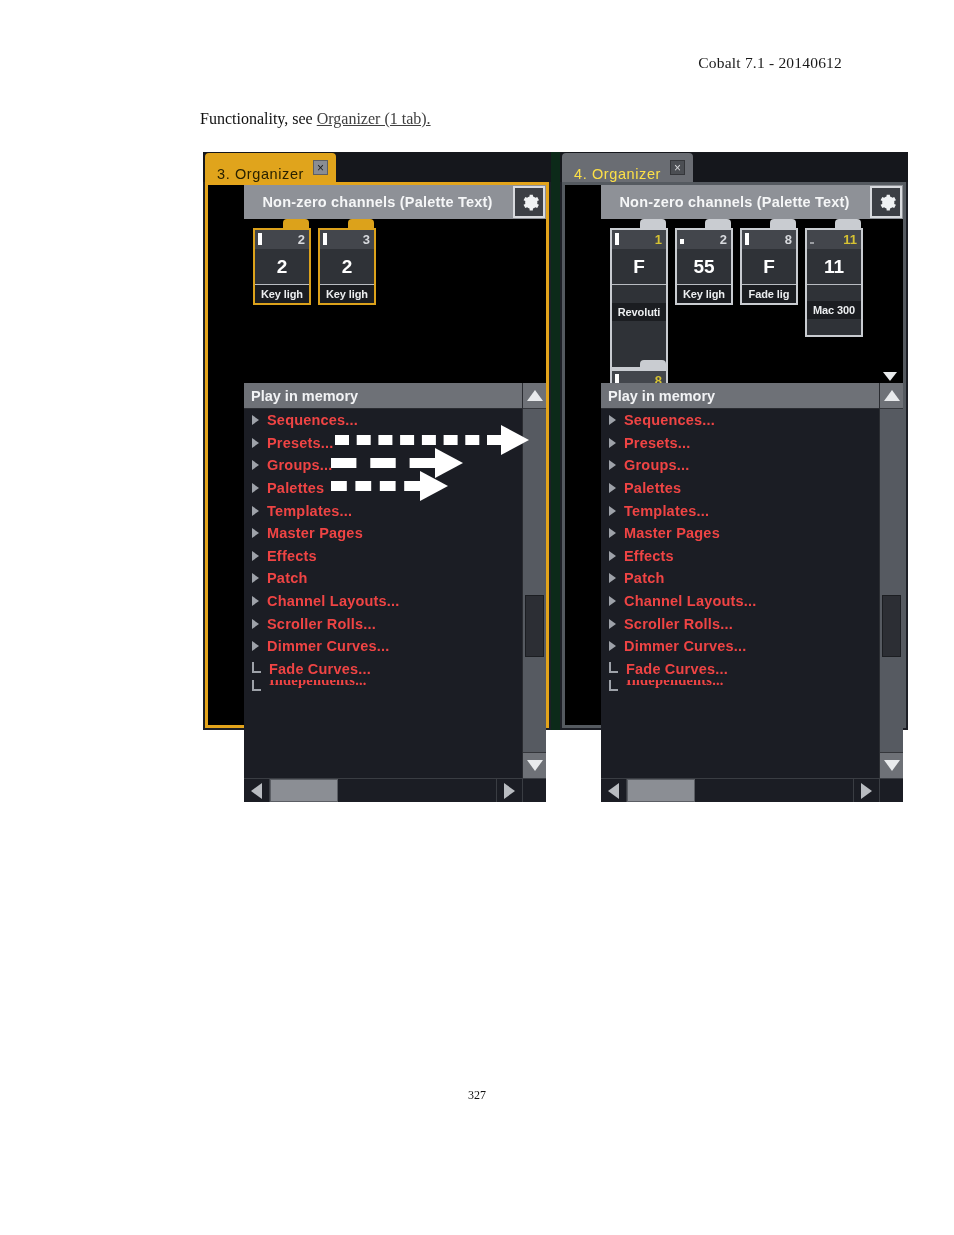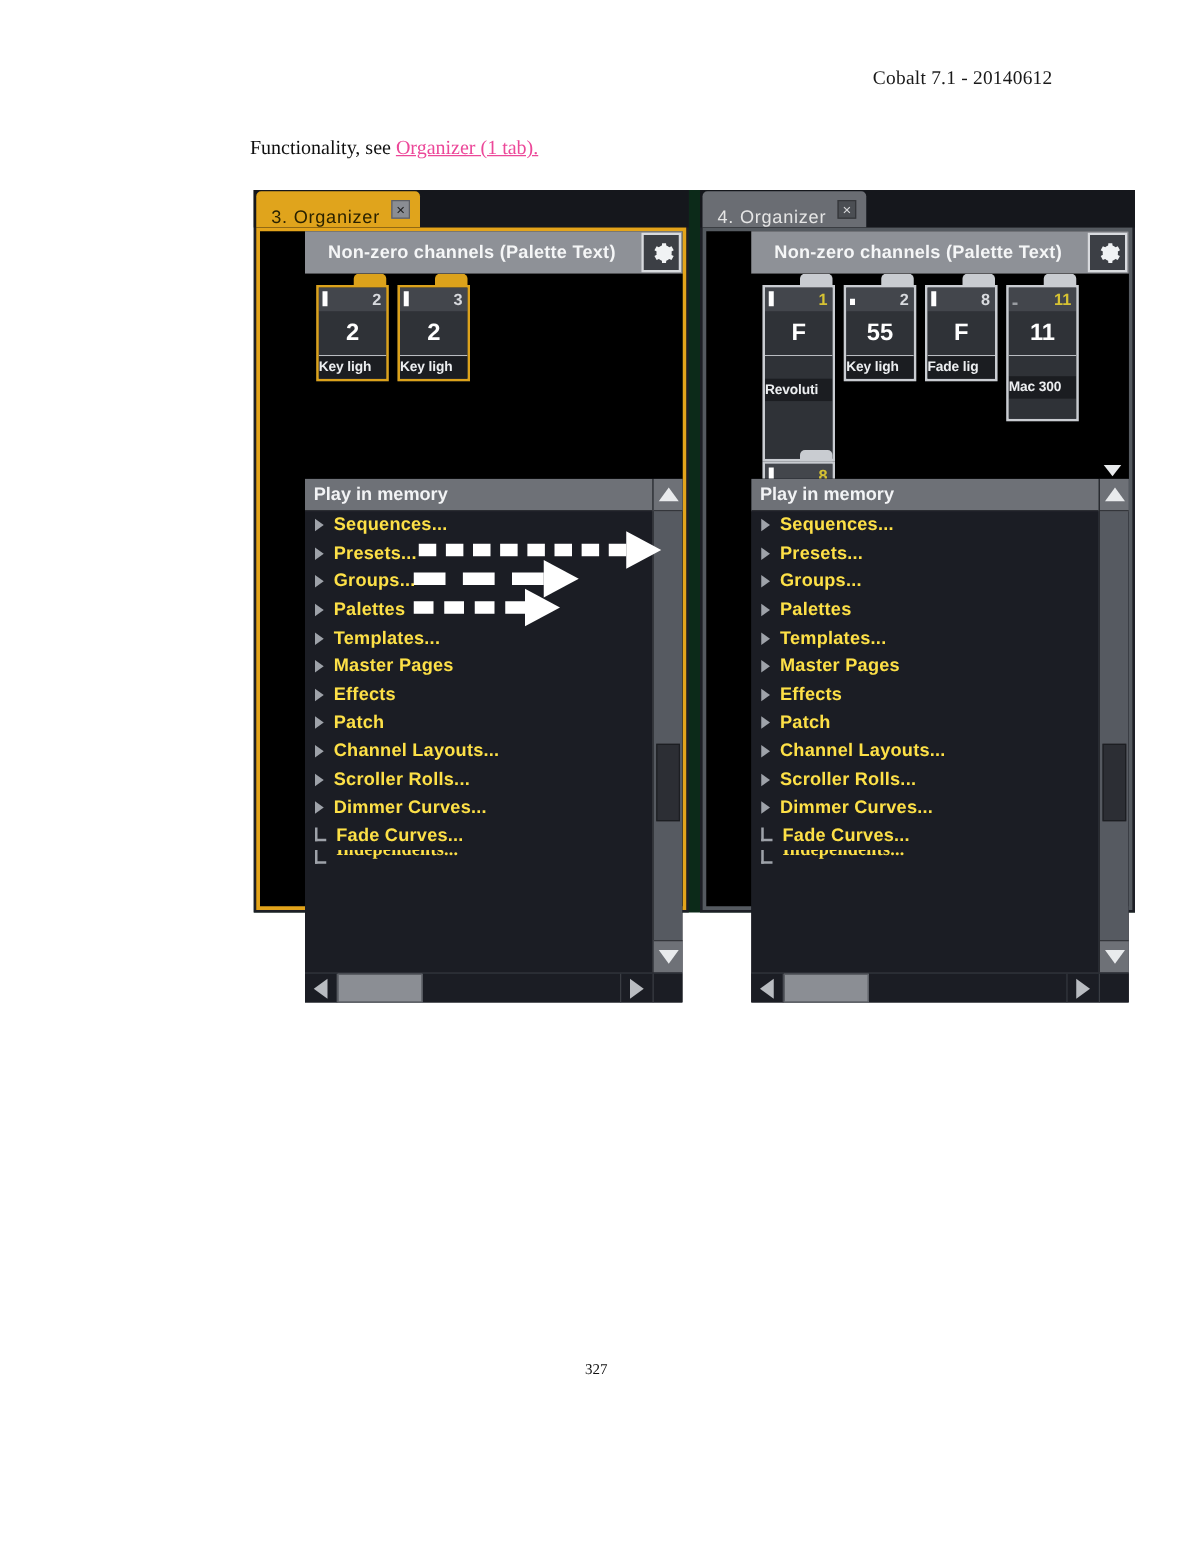--- a/index.html
+++ b/index.html
@@ -28,21 +28,21 @@
   }
   .body-line {
     position: absolute;
     top: 110px;
     left: 200px;
     font-family: "Liberation Serif", serif;
     font-size: 16px;
     color: #101010;
   }
   .body-line a.doclink {
-    color: #ec4899;
+    color: #404040;
     text-decoration: underline;
     cursor: pointer;
   }
   .page-number {
     position: absolute;
     top: 1088px;
     left: 0;
     width: 954px;
     text-align: center;
     font-family: "Liberation Serif", serif;
@@ -94,21 +94,21 @@
     cursor: pointer;
   }
   .tab.active { background: #e0a41c; }
   .tab.inactive { background: #6a6d73; }
   .tab-label {
     font-size: 14.5px;
     letter-spacing: 0.6px;
     margin-top: 13px;
   }
   .tab.active .tab-label { color: #2a2200; }
-  .tab.inactive .tab-label { color: #e5e5e5; }
+  .tab.inactive .tab-label { color: #fde047; }
   .tab-close {
     width: 15px; height: 15px;
     display: flex; align-items: center; justify-content: center;
     font-size: 12px; line-height: 1;
     border: 1px solid rgba(0,0,0,0.45);
     box-sizing: border-box;
     cursor: pointer;
   }
   .tab.active .tab-close   { background: #8a8d93; color: #1c1c1c; border-color:#5d5f64; }
   .tab.inactive .tab-close { background: #4b4e53; color: #d8d9db; border-color:#34363a; }
@@ -236,21 +236,21 @@
     box-sizing: border-box;
   }
   .tile-body {
     background: #2f3237;
   }
   .tile-label {
     background: #1b1d21;
     color: #eceef0;
     font-size: 11px;
     font-weight: bold;
-    text-align: left;
+    text-align: center;
     padding: 3px 0 3px 0;
     letter-spacing: -0.1px;
     white-space: nowrap;
     overflow: hidden;
   }
   .tile-filler { background: #2f3237; }
 
   .tray-scroll-down {
     position: absolute;
     right: 6px;
@@ -311,21 +311,21 @@
     width: 7px; height: 9px;
     border-left: 2px solid #9ea2a9;
     border-bottom: 2px solid #9ea2a9;
     margin-right: 8px;
     margin-bottom: 2px;
     flex: 0 0 auto;
   }
   .li-text {
     font-size: 14.5px;
     font-weight: bold;
-    color: #fde047;
+    color: #ef4444;
     letter-spacing: 0.2px;
     white-space: nowrap;
   }
   .list-item.clipped { height: 12px; overflow: hidden; }
   .list-item.clipped .li-text { position: relative; top: -6px; font-family: Liberation Serif, serif; }
 
   
   .vscroll {
     position: absolute;
     right: 0; top: 0;

